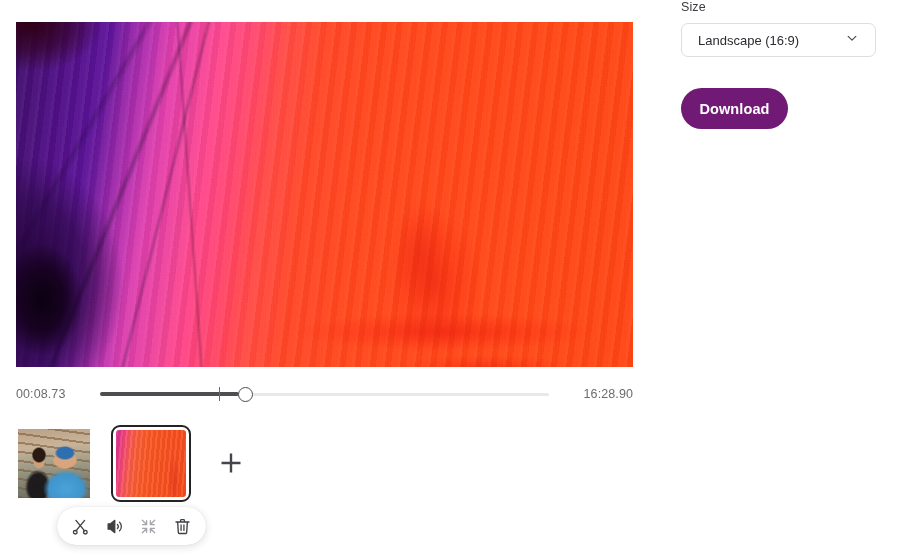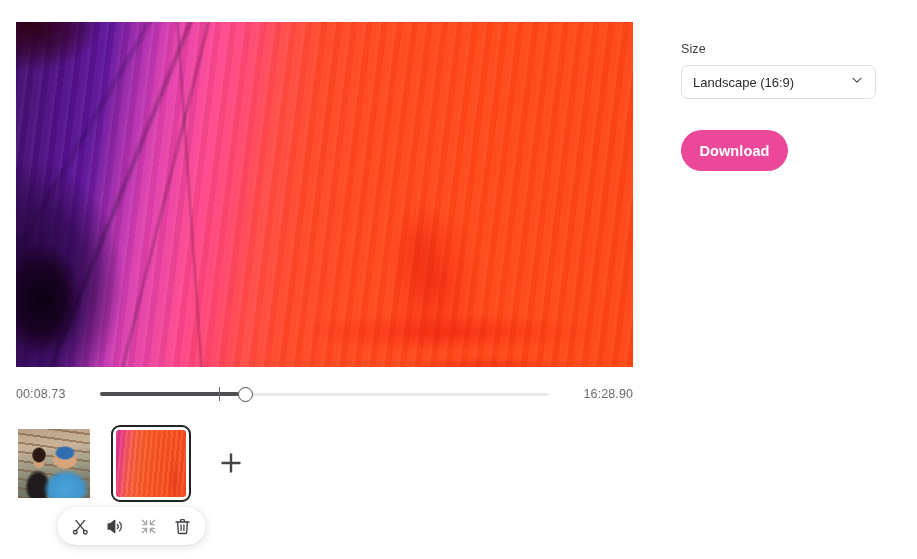--- a/index.html
+++ b/index.html
@@ -298,56 +298,55 @@
     padding-top: 18px;
     font-size: 32px;
     line-height: 40px;
     font-weight: 700;
     color: #16161a;
     letter-spacing: -0.6px;
     white-space: nowrap;
     font-family: "Liberation Sans", sans-serif;
   }
   .field-label {
-    margin-top: 42px;
     font-size: 12.5px;
     color: #3b3b40;
     letter-spacing: .1px;
   }
   .select-wrap {
     position: relative;
     margin-top: 9px;
     width: 195px;
     height: 34px;
   }
   .select-box {
     width: 100%;
     height: 100%;
     border: 1px solid #dedee2;
     border-radius: 7px;
     background: #fff;
     display: flex;
     align-items: center;
-    padding: 0 11px;
+    padding: 0 16px;
     cursor: pointer;
   }
   .select-value {
     font-size: 13px;
     color: #2b2b30;
     flex: 1;
     white-space: nowrap;
   }
   .chev { flex: 0 0 auto; display: block; }
   .download-btn {
     margin-top: 31px;
     width: 107px;
     height: 41px;
     border: none;
     border-radius: 21px;
-    background: #ec4899;
+    background: #701a75;
     color: #ffffff;
     font-size: 14.5px;
     font-weight: 700;
     letter-spacing: .1px;
     cursor: pointer;
     font-family: "Liberation Sans", sans-serif;
     display: flex;
     align-items: center;
     justify-content: center;
   }

